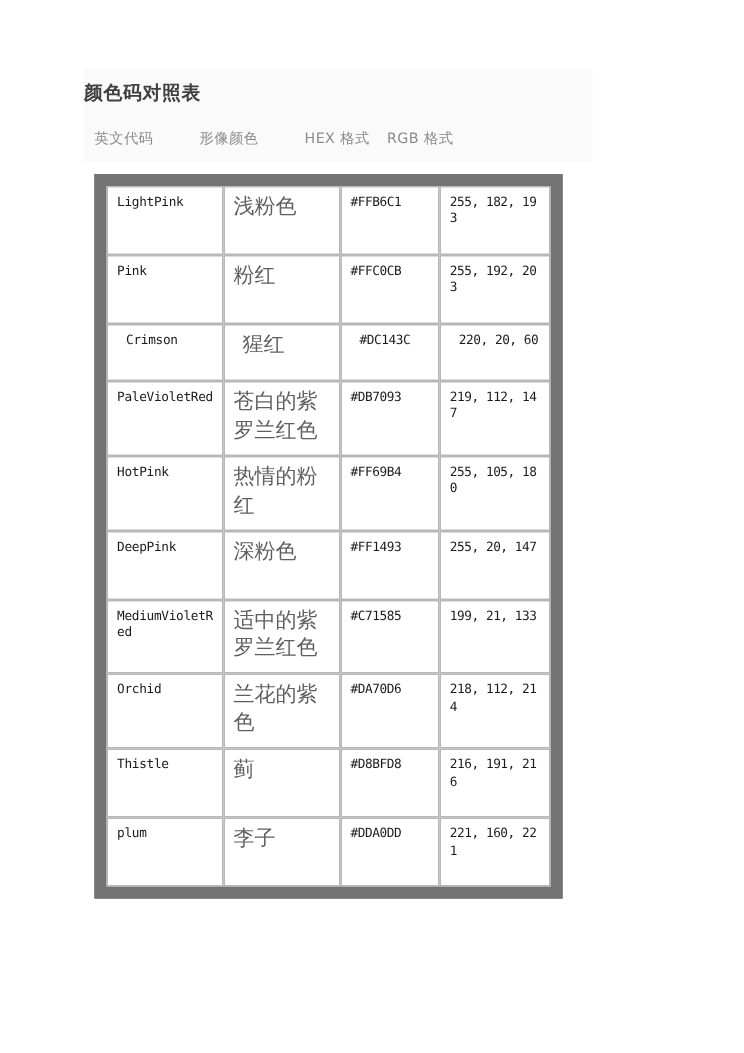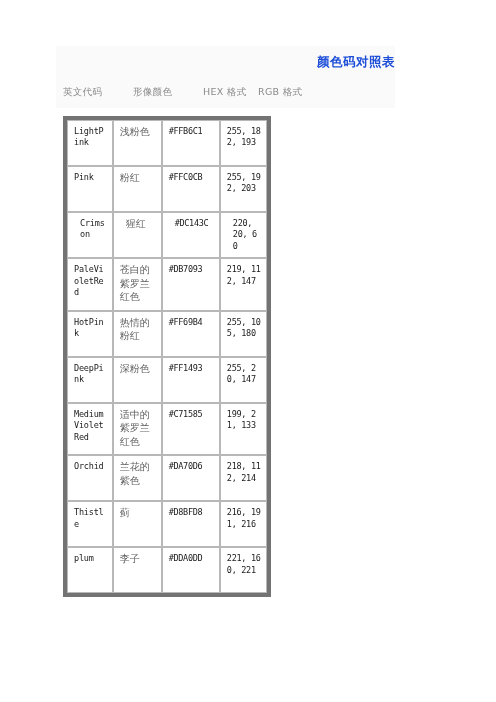--- a/index.html
+++ b/index.html
@@ -32,25 +32,25 @@
     width: 339px;
     height: 62px;
     background: #fafafa;
   }
 
   .doc-title {
     position: absolute;
     left: 56px;
     top: 54px;
     width: 339px;
-    text-align: right;
+    text-align: left;
     font-family: "DejaVu Sans", sans-serif;
     font-size: 12.5px;
     font-weight: bold;
-    color: #1d4ed8;
+    color: #404040;
     letter-spacing: 0.5px;
   }
 
   .col-headers {
     position: absolute;
     left: 63px;
     top: 86px;
     width: 310px;
     display: flex;
     font-family: "DejaVu Sans", sans-serif;
@@ -63,47 +63,47 @@
   }
   .ch-1 { width: 70px; }
   .ch-2 { width: 70px; }
   .ch-3 { width: 55px; }
   .ch-4 { width: 70px; }
 
   table.color-table {
     position: absolute;
     left: 63px;
     top: 116px;
-    width: 208px;
+    width: 312px;
     border-collapse: separate;
     border-spacing: 0;
     background: #404040;
-    border: 4px solid #737373;
+    border: 8px solid #737373;
   }
 
   table.color-table td {
     border: 1px solid #b8b8b8;
     vertical-align: top;
     padding: 5px 5px 5px 6px;
     background: #ffffff;
     line-height: 1.35;
   }
 
   td.c-name {
     width: 62px;
     font-family: "DejaVu Sans Mono", monospace;
     font-size: 8.5px;
     color: #1a1a1a;
     letter-spacing: -0.2px;
     word-break: break-all;
   }
   td.c-cn {
     width: 62px;
-    font-family: Liberation Mono, monospace;
-    font-size: 10px;
+    font-family: Liberation Serif, serif;
+    font-size: 14px;
     color: #5f5f5f;
     margin-left: 37px;
   }
   td.c-hex {
     width: 48px;
     font-family: "DejaVu Sans Mono", monospace;
     font-size: 8.5px;
     color: #1a1a1a;
     letter-spacing: -0.3px;
   }

